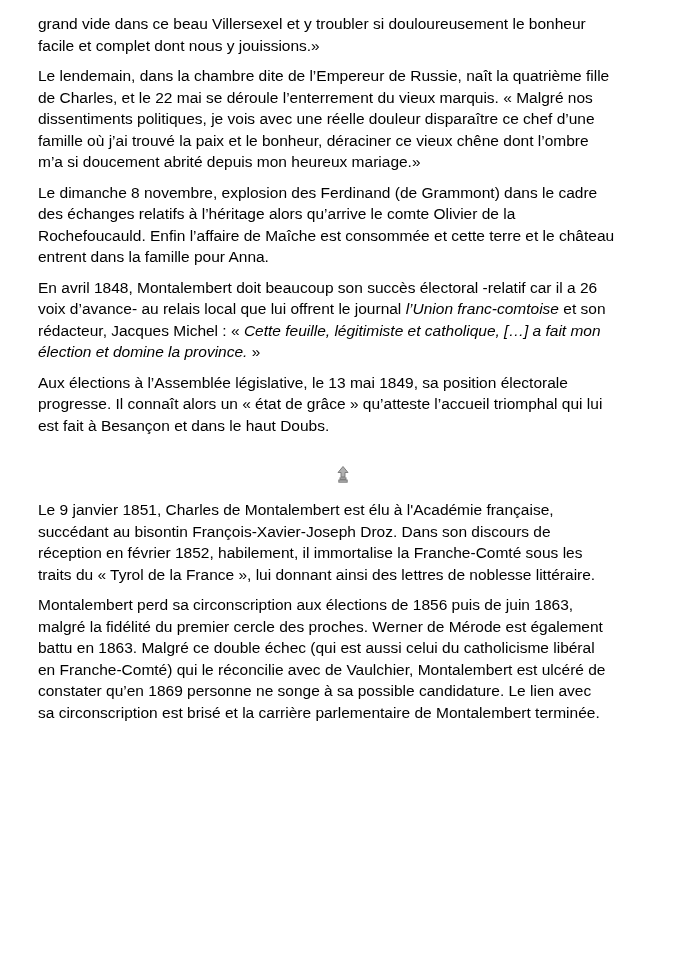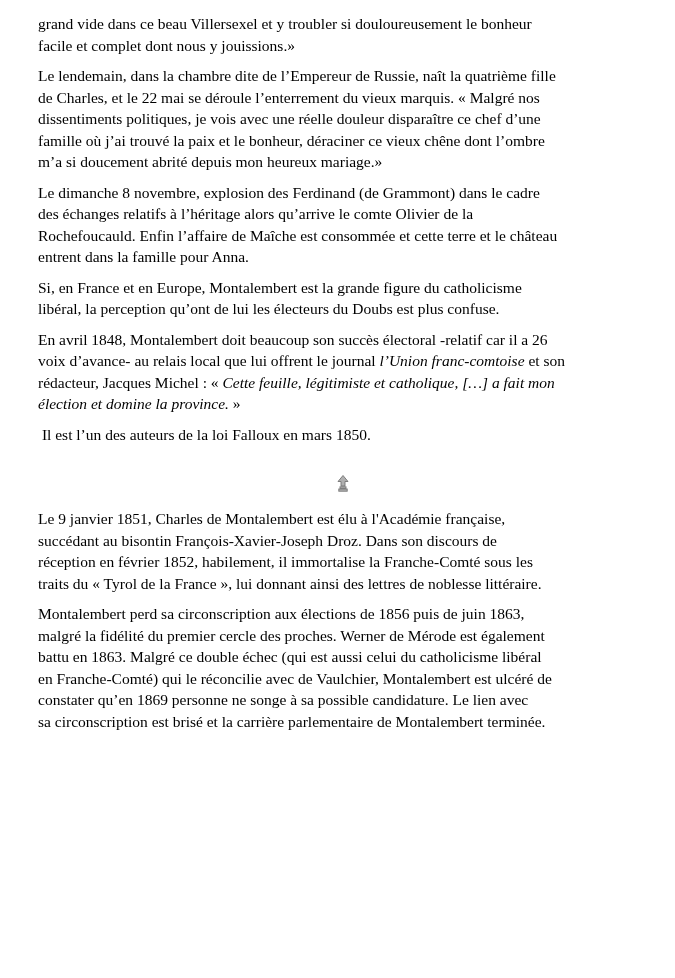--- a/index.html
+++ b/index.html
@@ -9,21 +9,21 @@
   }
   body {
     width: 675px;
     height: 978px;
     overflow: hidden;
   }
   .doc {
     box-sizing: border-box;
     width: 675px;
     padding: 13px 27px 0 38px;
-    font-family: Liberation Serif, serif;
+    font-family: Liberation Sans, sans-serif;
     font-size: 15.5px;
     line-height: 21.5px;
     color: #000000;
   }
   .para {
     margin: 0 0 9px 0;
     white-space: pre-wrap;
     max-width: 610px;
   }
   .it {
@@ -64,31 +64,31 @@
 famille où j’ai trouvé la paix et le bonheur, déraciner ce vieux chêne dont l’ombre
 m’a si doucement abrité depuis mon heureux mariage.»</p>
 
 
   <p class="para">Le dimanche 8 novembre, explosion des Ferdinand (de Grammont) dans le cadre
 des échanges relatifs à l’héritage alors qu’arrive le comte Olivier de la
 Rochefoucauld. Enfin l’affaire de Maîche est consommée et cette terre et le château
 entrent dans la famille pour Anna.</p>
 
 
-  <p class="para">Si, en France et en Europe, Montalembert est la grande figure du catholicisme
-libéral, la perception qu’ont de lui les électeurs du Doubs est plus confuse.</p>
 
   <p class="para"><span>En avril 1848, Montalembert doit beaucoup son succès électoral -relatif car il a 26
 voix d’avance- au relais local que lui offrent le journal </span><span class="it">l’Union franc-comtoise</span><span> et son
 rédacteur, Jacques Michel : « </span><span class="it">Cette feuille, légitimiste et catholique, […] a fait mon
 élection et domine la province.</span><span> »</span></p>
 
 
+  <p class="para">Aux élections à l’Assemblée législative, le 13 mai 1849, sa position électorale
+progresse. Il connaît alors un « état de grâce » qu’atteste l’accueil triomphal qui lui
+est fait à Besançon et dans le haut Doubs.</p>
 
-  <p class="para"> Il est l’un des auteurs de la loi Falloux en mars 1850.</p>
 
   <div class="top-row">
     <a href="#" class="top-link">
       <svg width="12" height="17" viewBox="0 0 12 17" aria-hidden="true">
         <g class="arrow-shape" fill="#b0b0b0">
           <polygon points="6,0.5 11,6.5 8,6.5 8,11 4,11 4,6.5 1,6.5"></polygon>
           <rect x="3" y="11.8" width="6" height="1.6"></rect>
           <rect x="1.8" y="14" width="8.4" height="2.2"></rect>
         </g>
       </svg>

